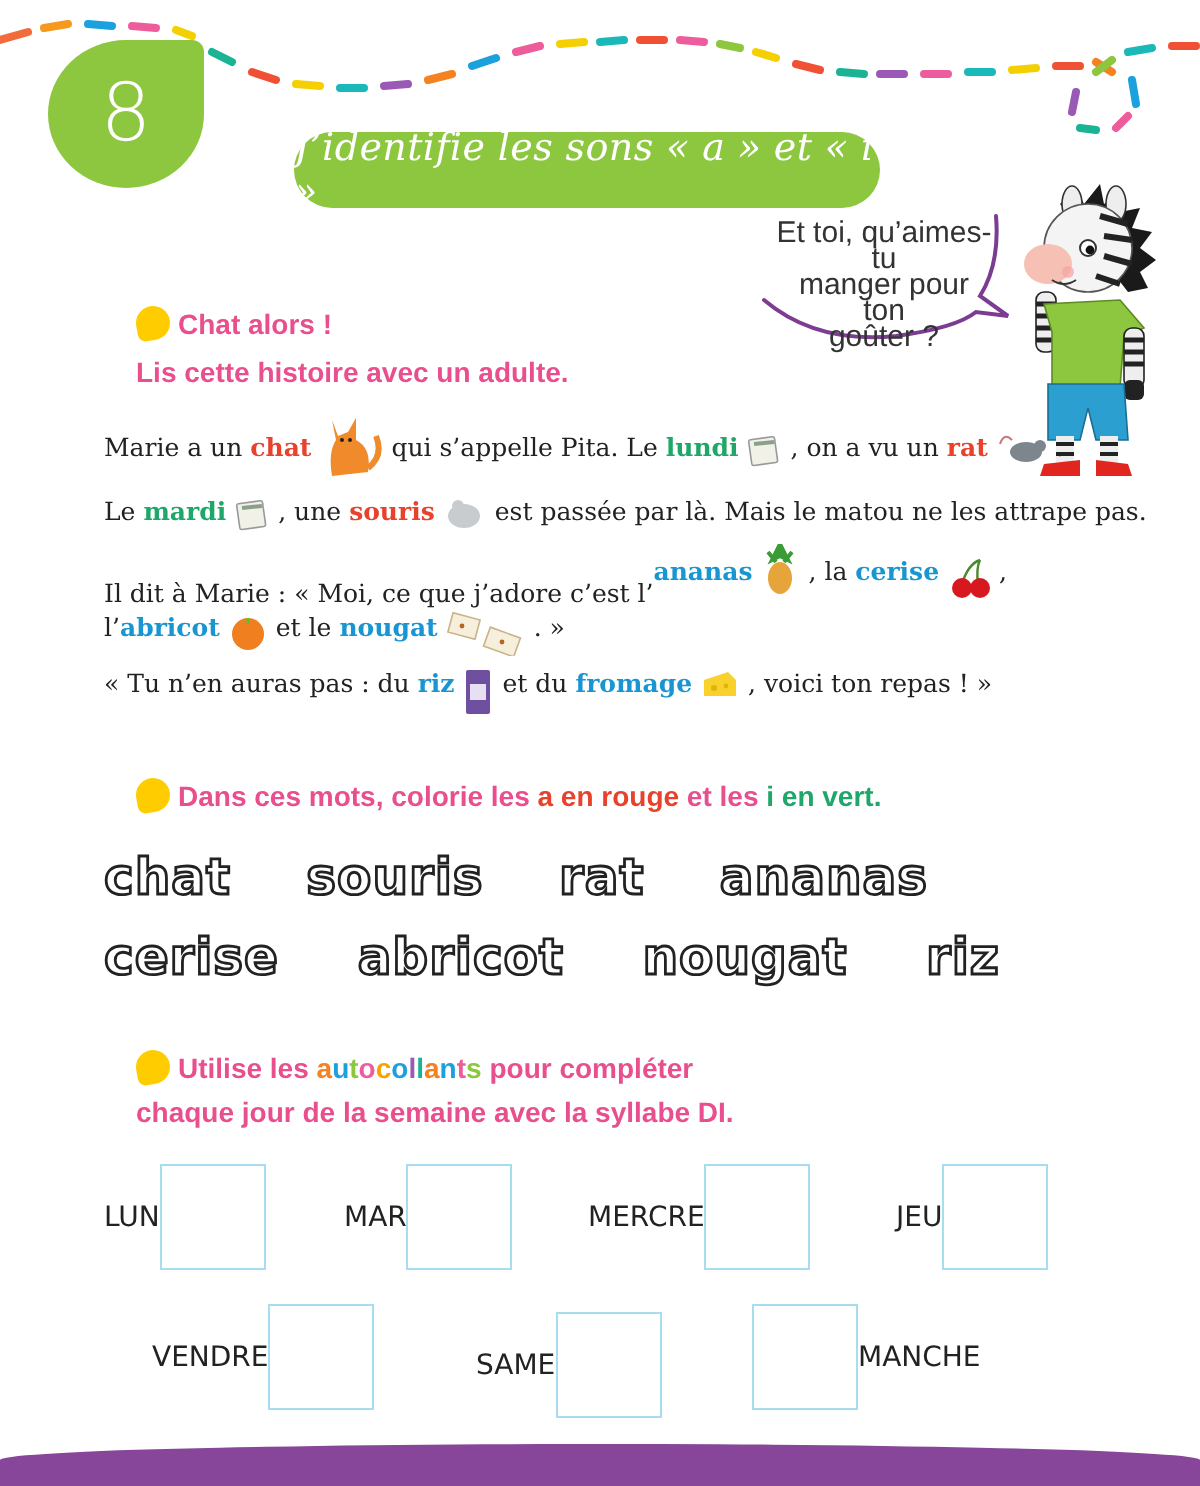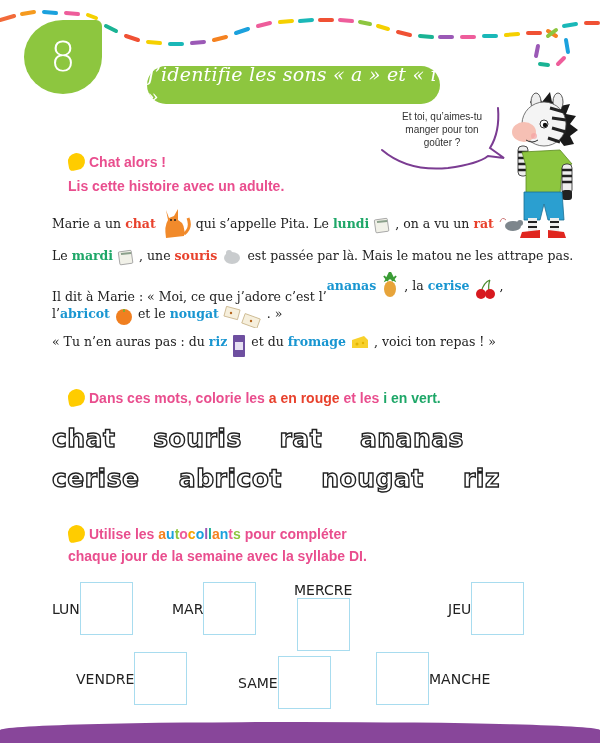--- a/index.html
+++ b/index.html
@@ -25,21 +25,21 @@
   }
   .title-pill span { color: #fff; font-family: "DejaVu Serif", serif; font-style: italic; font-size: 19px; letter-spacing: 0.2px; }
 
   
   .bubble {
     position: absolute; left: 388px; top: 108px; width: 108px; height: 56px;
   }
   .bubble svg { position: absolute; left: -10px; top: -6px; }
   .bubble-text {
     position: absolute; left: 0; top: 2px; width: 108px; text-align: center;
-    font-family: "Liberation Sans", sans-serif; font-size: 10px; line-height: 13px; color: #333;
+    font-family: "Liberation Sans", sans-serif; font-size: 15px; line-height: 13px; color: #333;
   }
 
   
   .zebra { position: absolute; left: 500px; top: 92px; width: 90px; height: 150px; }
 
   
   .instr {
     position: absolute; left: 52px; font-family: Liberation Sans, sans-serif; font-weight: bold;
     color: #e94e8e; font-size: 14px; line-height: 20px; padding-left: 16px;
   }
@@ -296,21 +296,21 @@
 <div class="instr" style="top:546px;">chaque jour de la semaine avec la syllabe DI.</div>
 
 <div class="day" style="left:52px; top:582px;">
   <span>LUN</span>
   <div class="box"></div>
 </div>
 <div class="day" style="left:172px; top:582px;">
   <span>MAR</span>
   <div class="box"></div>
 </div>
-<div class="day" style="left:294px; top:582px;flex-direction:column;">
+<div class="day" style="left:294px; top:582px;">
   <span>MERCRE</span>
   <div class="box"></div>
 </div>
 <div class="day" style="left:448px; top:582px;">
   <span>JEU</span>
   <div class="box"></div>
 </div>
 
 <div class="day" style="left:76px; top:652px;">
   <span>VENDRE</span>

